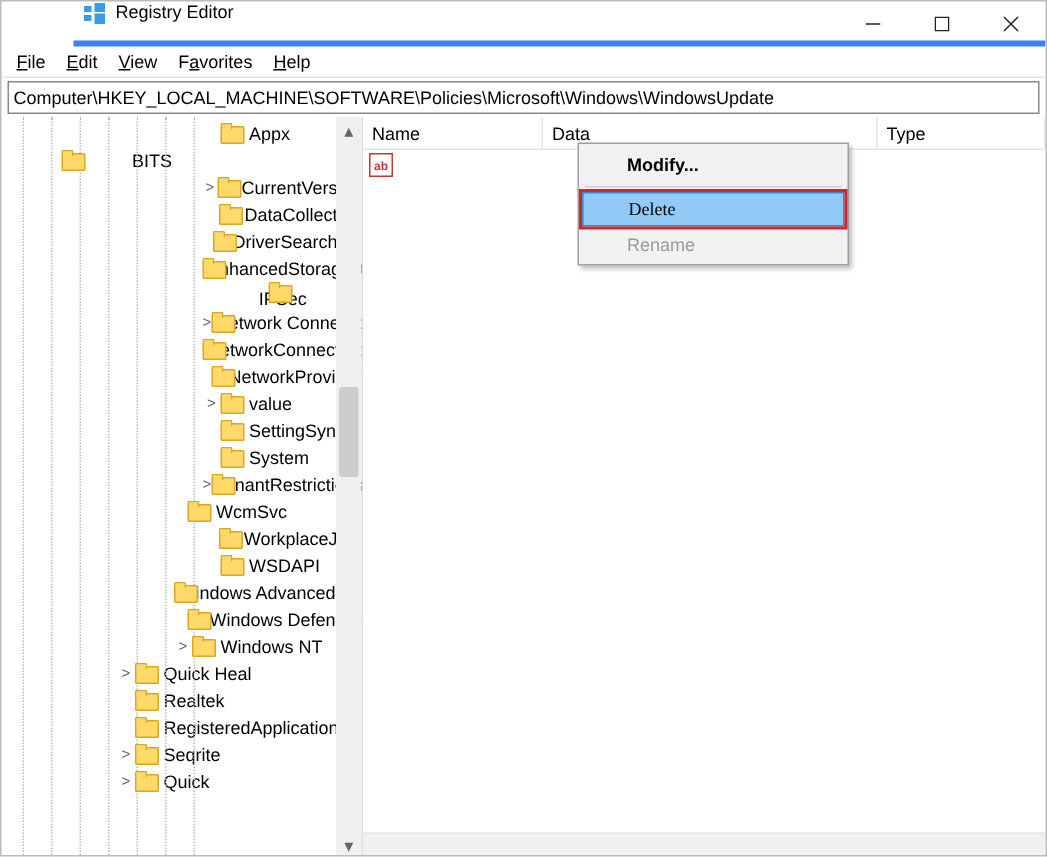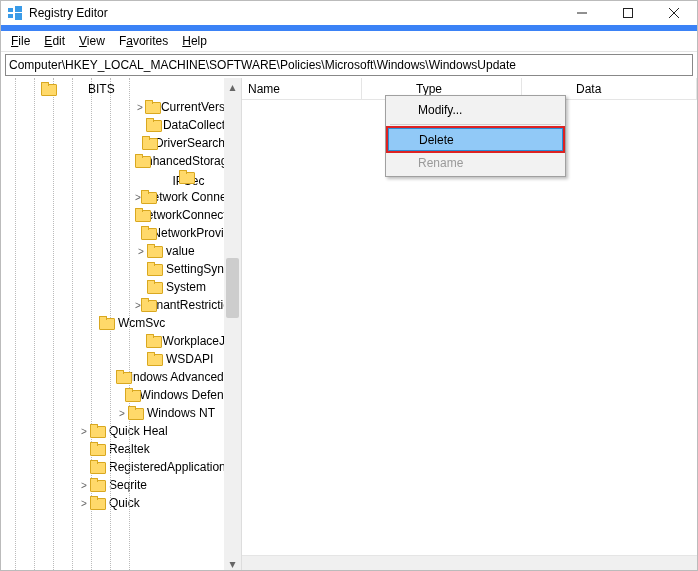--- a/index.html
+++ b/index.html
@@ -1,19 +1,19 @@
 <!DOCTYPE html>
 <html><head>
 <meta charset="utf-8">
 <style>
 * { box-sizing: border-box; margin: 0; padding: 0; font-family: "Segoe UI", Tahoma, sans-serif; font-size: 12px; }
 body { background: #fff; width: 698px; height: 571px; border: 1px solid #bbb; overflow: hidden; position: relative; }
 
 
-.titlebar { height: 30px; display: flex; align-items: center; padding-left: 6px; border-bottom: 6px solid #3b82f6; }
+.titlebar { height: 30px; display: flex; padding-left: 6px; border-bottom: 4px solid #3b82f6; margin-left: 48px; }
 .titlebar .app-icon { width: 16px; height: 16px; margin-right: 6px; }
 .titlebar .title { flex: 0 0 auto; }
 .titlebar .spacer { flex: 1; }
 .titlebar .winbtn { width: 46px; height: 30px; display: flex; align-items: center; justify-content: center; }
 .titlebar .winbtn svg { stroke: #222; }
 
 
 .menubar { height: 21px; display: flex; align-items: center; gap: 2px; padding: 0 4px; border-bottom: 1px solid #e5e5e5; }
 .menubar .item { padding: 2px 6px; }
 .menubar .item .ul { text-decoration: underline; }
@@ -36,36 +36,36 @@
 .row .folder::before { content: ""; position: absolute; left: 0; top: 2px; width: 14px; height: 10px; background: #ffd96a; border: 1px solid #d9a820; border-radius: 1px; }
 .row .folder::after { content: ""; position: absolute; left: 0; top: 0; width: 6px; height: 3px; background: #ffd96a; border: 1px solid #d9a820; border-bottom: none; border-radius: 1px 1px 0 0; }
 .row .label { padding-left: 1px; }
 
 
 .guides { position: absolute; left: 0; top: 0; bottom: 0; width: 241px; pointer-events: none; }
 .guides .v { position: absolute; top: 0; bottom: 0; width: 0; border-left: 1px dotted #bbb; }
 
 
 .listpane { flex: 1; position: relative; }
-.listpane .header { height: 22px; border-bottom: 1px solid #e5e5e5; display: flex; align-items: flex-start; gap: 48px; }
+.listpane .header { height: 22px; border-bottom: 1px solid #e5e5e5; display: flex; align-items: flex-start; }
 .listpane .col { padding: 0 6px; height: 100%; display: flex; align-items: center; border-right: 1px solid #e5e5e5; }
 .col.name { width: 120px; }
 .col.type { width: 112px; }
 .col.data { flex: 1; }
 .listpane .body { position: relative; padding-top: 1px; }
 .listpane .row2 { display: flex; align-items: center; height: 18px; }
 .row2 .icon-str { width: 16px; height: 16px; margin: 0 4px; background: #fff; border: 1px solid #c33; display: flex; align-items: center; justify-content: center; font-size: 8px; color: #c33; font-weight: bold; }
 .row2 .cell { padding-right: 6px; }
 
 
 .ctx { position: absolute; left: 384px; top: 94px; width: 181px; background: #f2f2f2; border: 1px solid #a0a0a0; box-shadow: 2px 2px 3px rgba(0,0,0,0.25); padding: 2px 2px; }
 .ctx .mi { height: 23px; display: flex; align-items: center; padding-left: 30px; }
-.ctx .mi.bold { font-weight: 400; }
+.ctx .mi.bold { font-weight: 700; }
 .ctx .sep { height: 1px; background: #d0d0d0; margin: 3px 2px; }
-.ctx .mi.hl { background: #91c9f7; border: 1px solid #2a8dd4; outline: 2px solid #d22; outline-offset: 0; }
+.ctx .mi.hl { background: #91c9f7; border: 1px solid #2a8dd4; outline: 2px solid #d22; outline-offset: 0; font-family: Liberation Serif, serif; }
 .ctx .mi.dis { color: #9a9a9a; }
 
 .hscroll { position: absolute; left: 0; right: 0; bottom: 0; height: 17px; background: #f0f0f0; border-top: 1px solid #e5e5e5; }
 
 </style>
 </head>
 <body>
 
 <div class="titlebar">
   <span class="app-icon">
@@ -111,20 +111,25 @@
     <div class="guides">
       <div class="v" style="left:14px"></div>
         <div class="v" style="left:33px"></div>
         <div class="v" style="left:52px"></div>
       <div class="v" style="left:71px"></div>
         <div class="v" style="left:90px"></div>
         <div class="v" style="left:109px"></div>
       <div class="v" style="left:128px"></div>
     </div>
     <div class="tree" id="tree">
+        <div class="row" style="padding-left: 134px;">
+          <span class="exp"></span>
+          <span class="folder"></span>
+          <span class="label">Appx</span>
+        </div>
         <div class="row" style=" gap: 28px;">
           <span class="exp"></span>
           <span class="folder"></span>
           <span class="label">BITS</span>
         </div>
         <div class="row" style="padding-left: 134px;">
           <span class="exp">&gt;</span>
           <span class="folder"></span>
           <span class="label">CurrentVersion</span>
         </div>
@@ -176,21 +181,21 @@
         <div class="row" style="padding-left: 134px;">
           <span class="exp"></span>
           <span class="folder"></span>
           <span class="label">System</span>
         </div>
         <div class="row" style="padding-left: 134px;">
           <span class="exp">&gt;</span>
           <span class="folder"></span>
           <span class="label">TenantRestrictions</span>
         </div>
-        <div class="row" style="padding-left: 86px;">
+        <div class="row" style="padding-left: 112px;">
           <span class="exp"></span>
           <span class="folder"></span>
           <span class="label">WcmSvc</span>
         </div>
         <div class="row" style="padding-left: 134px;">
           <span class="exp"></span>
           <span class="folder"></span>
           <span class="label">WorkplaceJoin</span>
         </div>
         <div class="row" style="padding-left: 134px;">
@@ -242,22 +247,30 @@
     <div class="scrollbarea">
       <div class="up">▴</div>
       <div class="thumb"></div>
       <div class="down">▾</div>
     </div>
   </div>
 
   <div class="listpane">
     <div class="header">
       <div class="col name">Name</div>
+      <div class="col data">Data</div>
       <div class="col type">Type</div>
-      <div class="col data">Data</div>
+    </div>
+    <div class="body">
+      <div class="row2">
+        <span class="icon-str">ab</span>
+        <span class="cell" style="width:96px"></span>
+        <span class="cell" style="width:112px"></span>
+        <span class="cell">(value not set)</span>
+      </div>
     </div>
     <div class="hscroll"></div>
   </div>
 </div>
 
 <div class="ctx">
   <div class="mi bold">Modify...</div>
   <div class="sep"></div>
   <div class="mi hl">Delete</div>
   <div class="mi dis">Rename</div>

